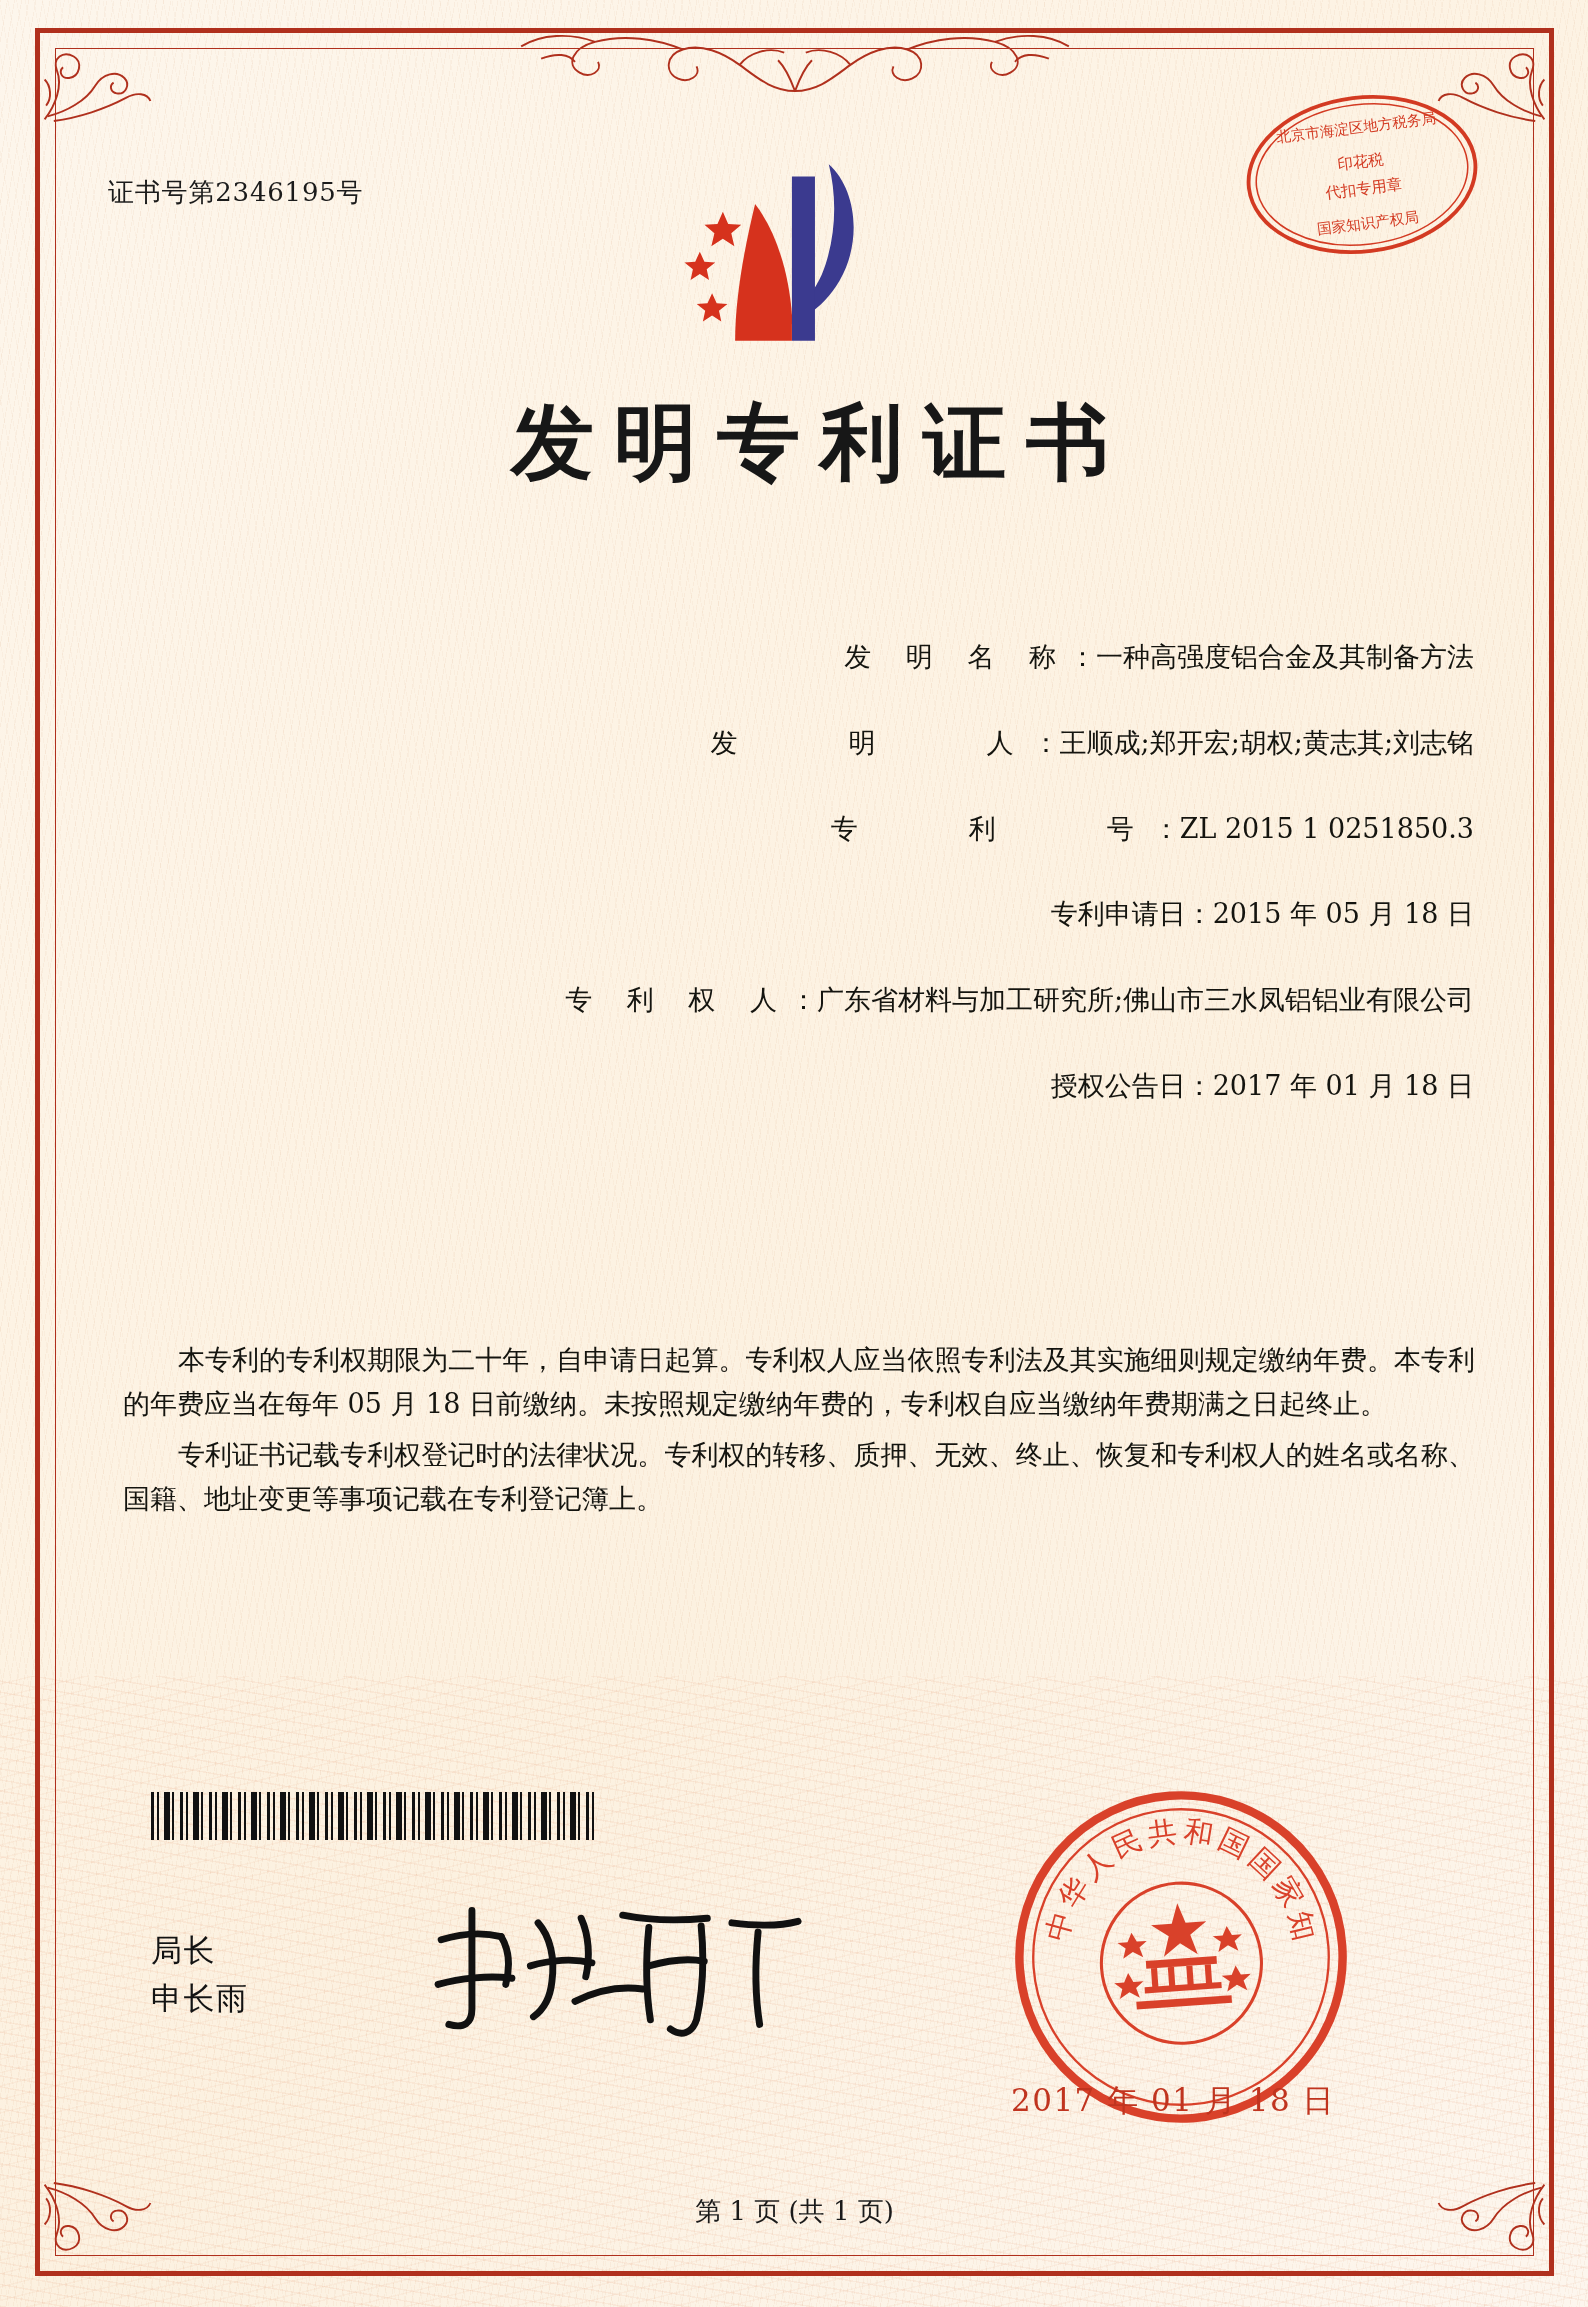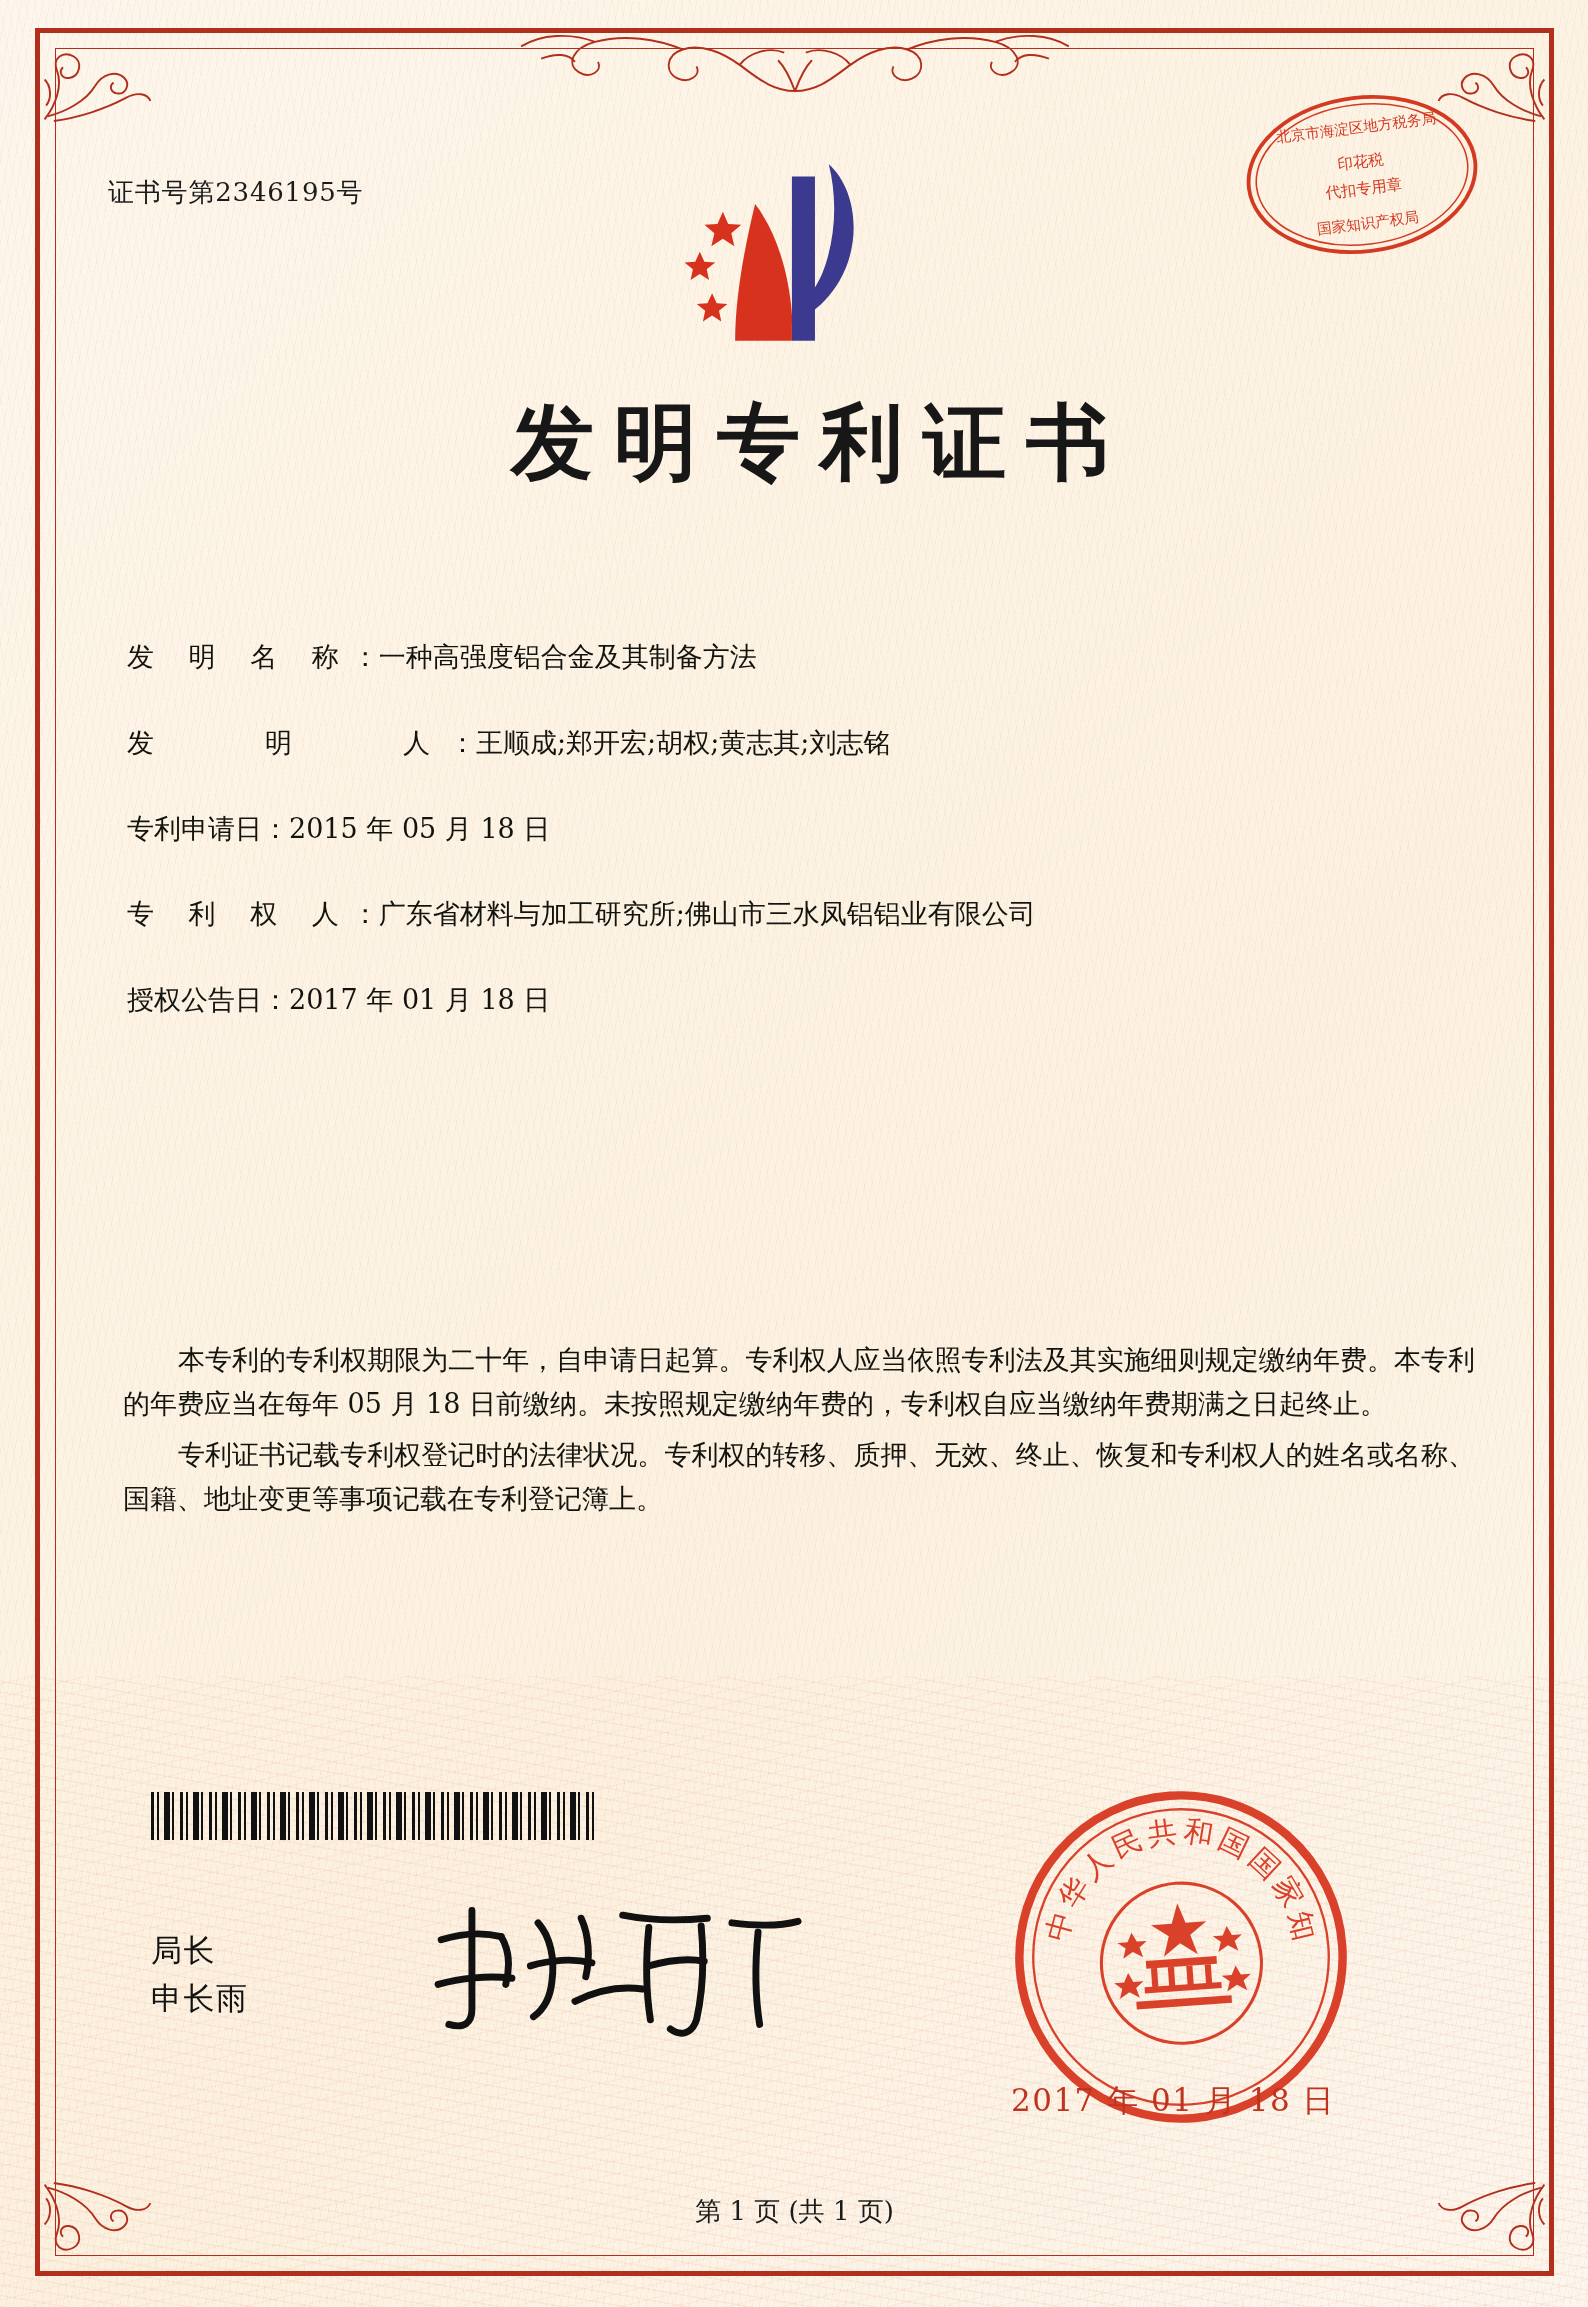--- a/index.html
+++ b/index.html
@@ -115,20 +115,21 @@
   }
 
   
   .fields {
     position: absolute;
     left: 127px;
     right: 115px;
     top: 638px;
     font-family: "DejaVu Serif", "Liberation Serif", serif;
     color: #14140f;
+    text-align: right;
   }
   .field {
     font-size: 27px;
     line-height: 1.4;
     margin-bottom: 48px;
     white-space: nowrap;
   }
   .field .lbl {
     display: inline-block;
   }
@@ -318,20 +319,23 @@
   <div class="fields">
 
     <div class="field">
       <span class="lbl f-sp6">发 明 名 称</span><span>：</span><span class="val">一种高强度铝合金及其制备方法</span>
     </div>
 
     <div class="field">
       <span class="lbl f-sp5">发　　明　　人</span><span>：</span><span class="val">王顺成;郑开宏;胡权;黄志其;刘志铭</span>
     </div>
 
+    <div class="field">
+      <span class="lbl f-sp5">专　　利　　号</span><span>：</span><span class="val">ZL 2015 1 0251850.3</span>
+    </div>
 
     <div class="field">
       <span class="lbl f-sp0">专利申请日</span><span>：</span><span class="val">2015 年 05 月 18 日</span>
     </div>
 
     <div class="field">
       <span class="lbl f-sp4">专 利 权 人</span><span>：</span><span class="val">广东省材料与加工研究所;佛山市三水凤铝铝业有限公司</span>
     </div>
 
     <div class="field">

